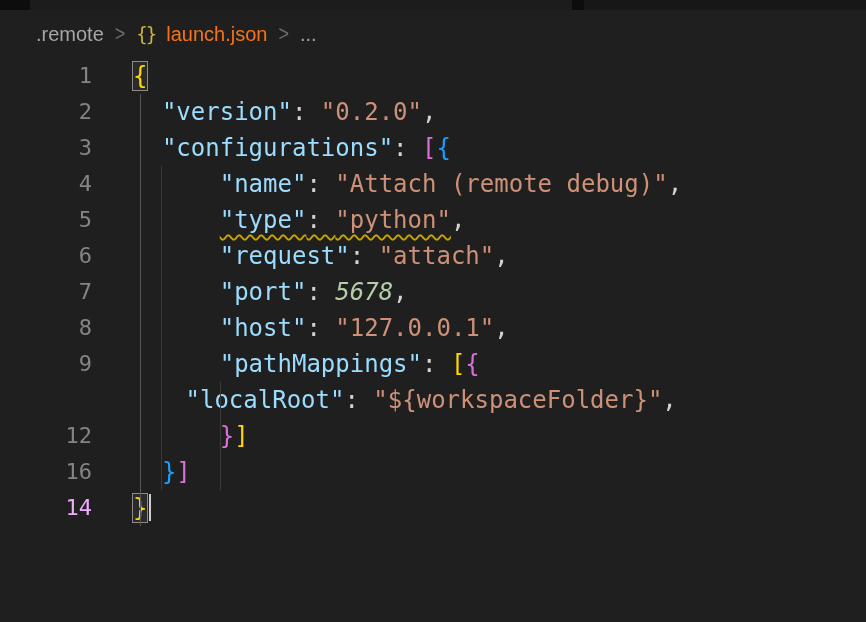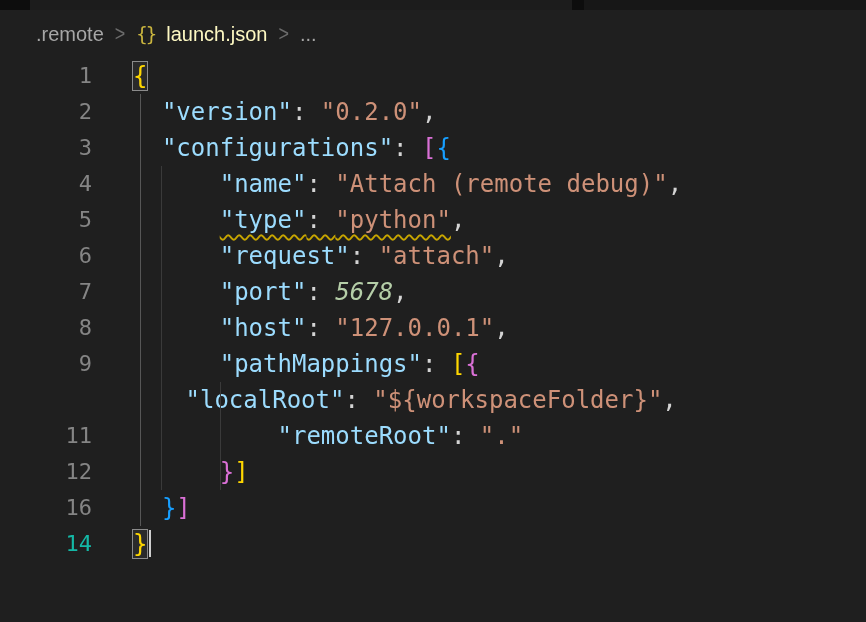--- a/index.html
+++ b/index.html
@@ -13,31 +13,31 @@
   .tabstrip { position:absolute; top:0; left:0; width:866px; height:10px; background:#0d0d0d; }
   .tabseg-a { position:absolute; top:0; left:30px; width:542px; height:10px; background:#1c1c1c; }
   .tabseg-b { position:absolute; top:0; left:584px; width:282px; height:10px; background:#171717; }
 
   .breadcrumb {
     position:absolute; top:14px; left:36px; height:40px;
     display:flex; align-items:center; gap:11px;
     font-family:"Liberation Sans", sans-serif;
     font-size:20px; color:#a6a6a6; white-space:nowrap;
   }
-  .bc-file { color:#fef9c3; }
+  .bc-file { color:#f97316; }
   .bc-sep  { color:#6b6b6b; font-size:18px; transform:scaleY(1.25); }
   .bc-icon { color:#cbb63f; font-family:"DejaVu Sans Mono", monospace; font-size:19px; letter-spacing:-2px; }
 
   .editor { position:absolute; top:58px; left:0; width:866px; }
   .row  { display:flex; height:36px; line-height:36px; font-size:24px; white-space:pre; }
   .gutter {
     width:92px; flex:none; text-align:right;
     color:#858585; font-size:22px;
   }
-  .gutter.active { color:#14b8a6; }
+  .gutter.active { color:#f0abfc; }
   .code { padding-left:41px; color:#d4d4d4; }
 
   .squiggle {
     text-decoration:underline;
     text-decoration-style:wavy;
     text-decoration-color:#c7a500;
     text-decoration-thickness:2px;
     text-underline-offset:6px;
     text-decoration-skip-ink:none;
   }
@@ -77,21 +77,20 @@
     <div class="row"><div class="gutter">1</div><div class="code"><span class="match" style="color: rgb(255, 215, 0);">{</span></div></div>
     <div class="row"><div class="gutter">2</div><div class="code"><span style="color: rgb(212, 212, 212);">  </span><span style="color: rgb(156, 220, 254);">"version"</span><span style="color: rgb(212, 212, 212);">: </span><span style="color: rgb(206, 145, 120);">"0.2.0"</span><span style="color: rgb(212, 212, 212);">,</span></div></div>
     <div class="row"><div class="gutter">3</div><div class="code"><span style="color: rgb(212, 212, 212);">  </span><span style="color: rgb(156, 220, 254);">"configurations"</span><span style="color: rgb(212, 212, 212);">: </span><span style="color: rgb(218, 112, 214);">[</span><span style="color: rgb(23, 159, 255);">{</span></div></div>
     <div class="row"><div class="gutter">4</div><div class="code"><span style="color: rgb(212, 212, 212);">      </span><span style="color: rgb(156, 220, 254);">"name"</span><span style="color: rgb(212, 212, 212);">: </span><span style="color: rgb(206, 145, 120);">"Attach (remote debug)"</span><span style="color: rgb(212, 212, 212);">,</span></div></div>
     <div class="row"><div class="gutter">5</div><div class="code"><span style="color: rgb(212, 212, 212);">      </span><span class="squiggle" style="color: rgb(156, 220, 254);">"type"</span><span class="squiggle" style="color: rgb(212, 212, 212);">: </span><span class="squiggle" style="color: rgb(206, 145, 120);">"python"</span><span style="color: rgb(212, 212, 212);">,</span></div></div>
     <div class="row"><div class="gutter">6</div><div class="code"><span style="color: rgb(212, 212, 212);">      </span><span style="color: rgb(156, 220, 254);">"request"</span><span style="color: rgb(212, 212, 212);">: </span><span style="color: rgb(206, 145, 120);">"attach"</span><span style="color: rgb(212, 212, 212);">,</span></div></div>
     <div class="row"><div class="gutter">7</div><div class="code"><span style="color: rgb(212, 212, 212);">      </span><span style="color: rgb(156, 220, 254);">"port"</span><span style="color: rgb(212, 212, 212);">: </span><span style="color: rgb(181, 206, 168); font-style: italic;">5678</span><span style="color: rgb(212, 212, 212);">,</span></div></div>
     <div class="row"><div class="gutter">8</div><div class="code"><span style="color: rgb(212, 212, 212);">      </span><span style="color: rgb(156, 220, 254);">"host"</span><span style="color: rgb(212, 212, 212);">: </span><span style="color: rgb(206, 145, 120);">"127.0.0.1"</span><span style="color: rgb(212, 212, 212);">,</span></div></div>
     <div class="row"><div class="gutter">9</div><div class="code"><span style="color: rgb(212, 212, 212);">      </span><span style="color: rgb(156, 220, 254);">"pathMappings"</span><span style="color: rgb(212, 212, 212);">: </span><span style="color: rgb(255, 215, 0);">[</span><span style="color: rgb(218, 112, 214);">{</span></div></div>
     <div class="row"><div class="code"><span style="color: rgb(212, 212, 212);">          </span><span style="color: rgb(156, 220, 254);">"localRoot"</span><span style="color: rgb(212, 212, 212);">: </span><span style="color: rgb(206, 145, 120);">"${workspaceFolder}"</span><span style="color: rgb(212, 212, 212);">,</span></div></div>
-    <div class="row"><div class="gutter">11</div><div class="code"><span style="color: rgb(212, 212, 212);">          </span><span style="color: rgb(156, 220, 254);">"remoteRoot"</span><span style="color: rgb(212, 212, 212);">: </span><span style="color: rgb(206, 145, 120);">"."</span></div></div>
     <div class="row"><div class="gutter">12</div><div class="code"><span style="color: rgb(212, 212, 212);">      </span><span style="color: rgb(218, 112, 214);">}</span><span style="color: rgb(255, 215, 0);">]</span></div></div>
     <div class="row"><div class="gutter">16</div><div class="code"><span style="color: rgb(212, 212, 212);">  </span><span style="color: rgb(23, 159, 255);">}</span><span style="color: rgb(218, 112, 214);">]</span></div></div>
     <div class="row"><div class="gutter active">14</div><div class="code"><span class="match" style="color: rgb(255, 215, 0);">}</span><span class="caret"></span></div></div>
   </div>
 
 <div class="guide bright" id="guide-1"></div>
 <div class="guide" id="guide-2"></div>
 <div class="guide" id="guide-3"></div>
 
 </body></html>

